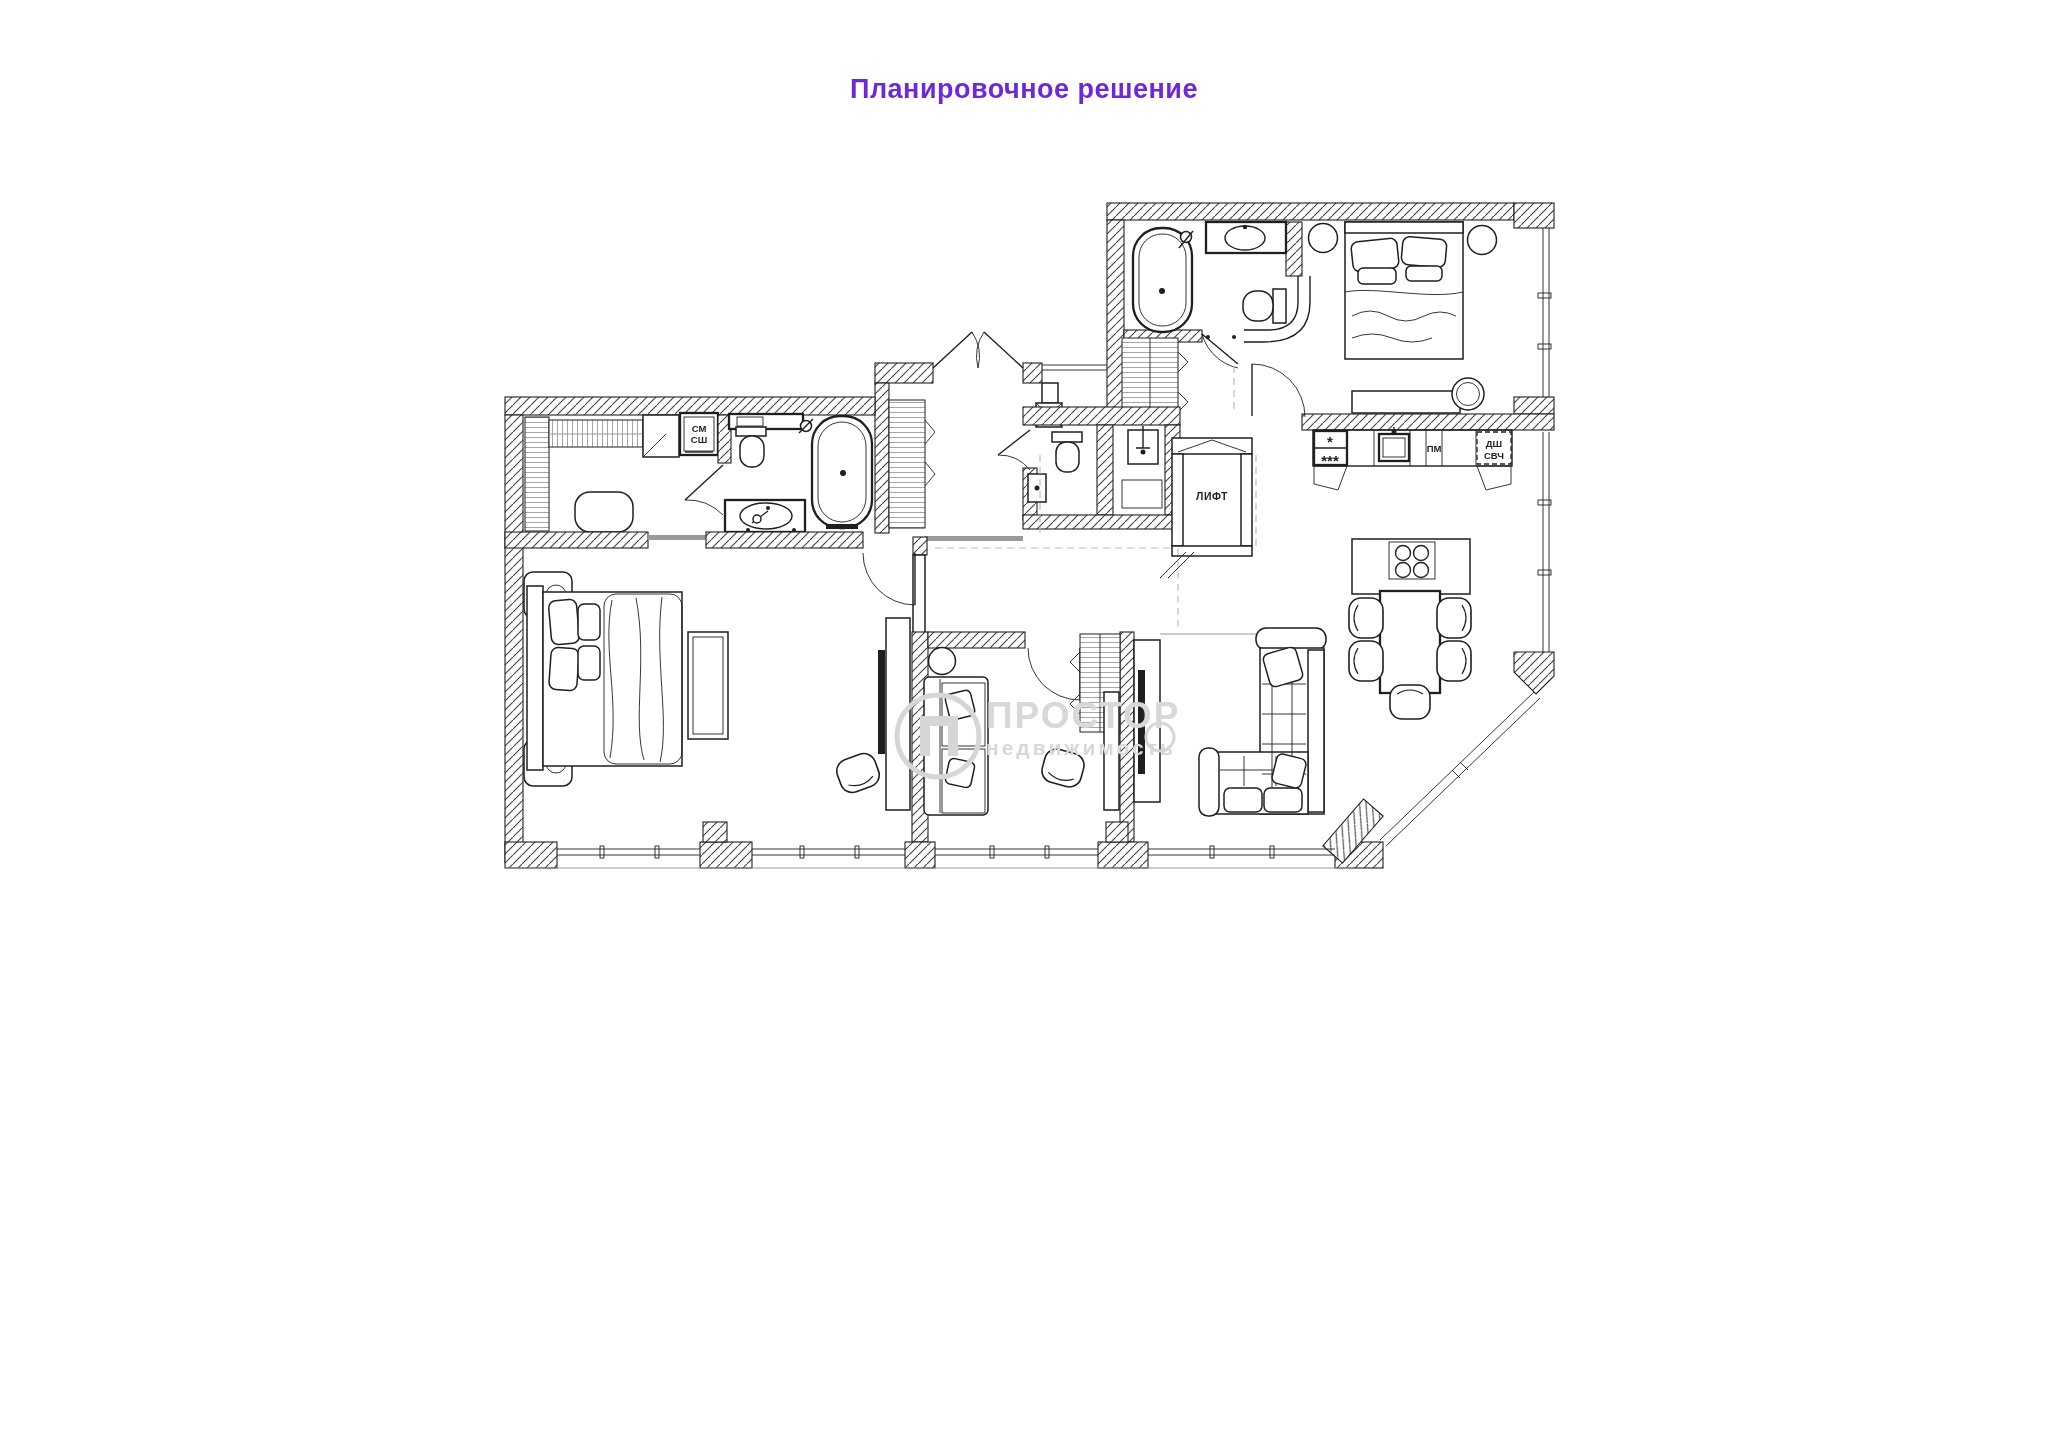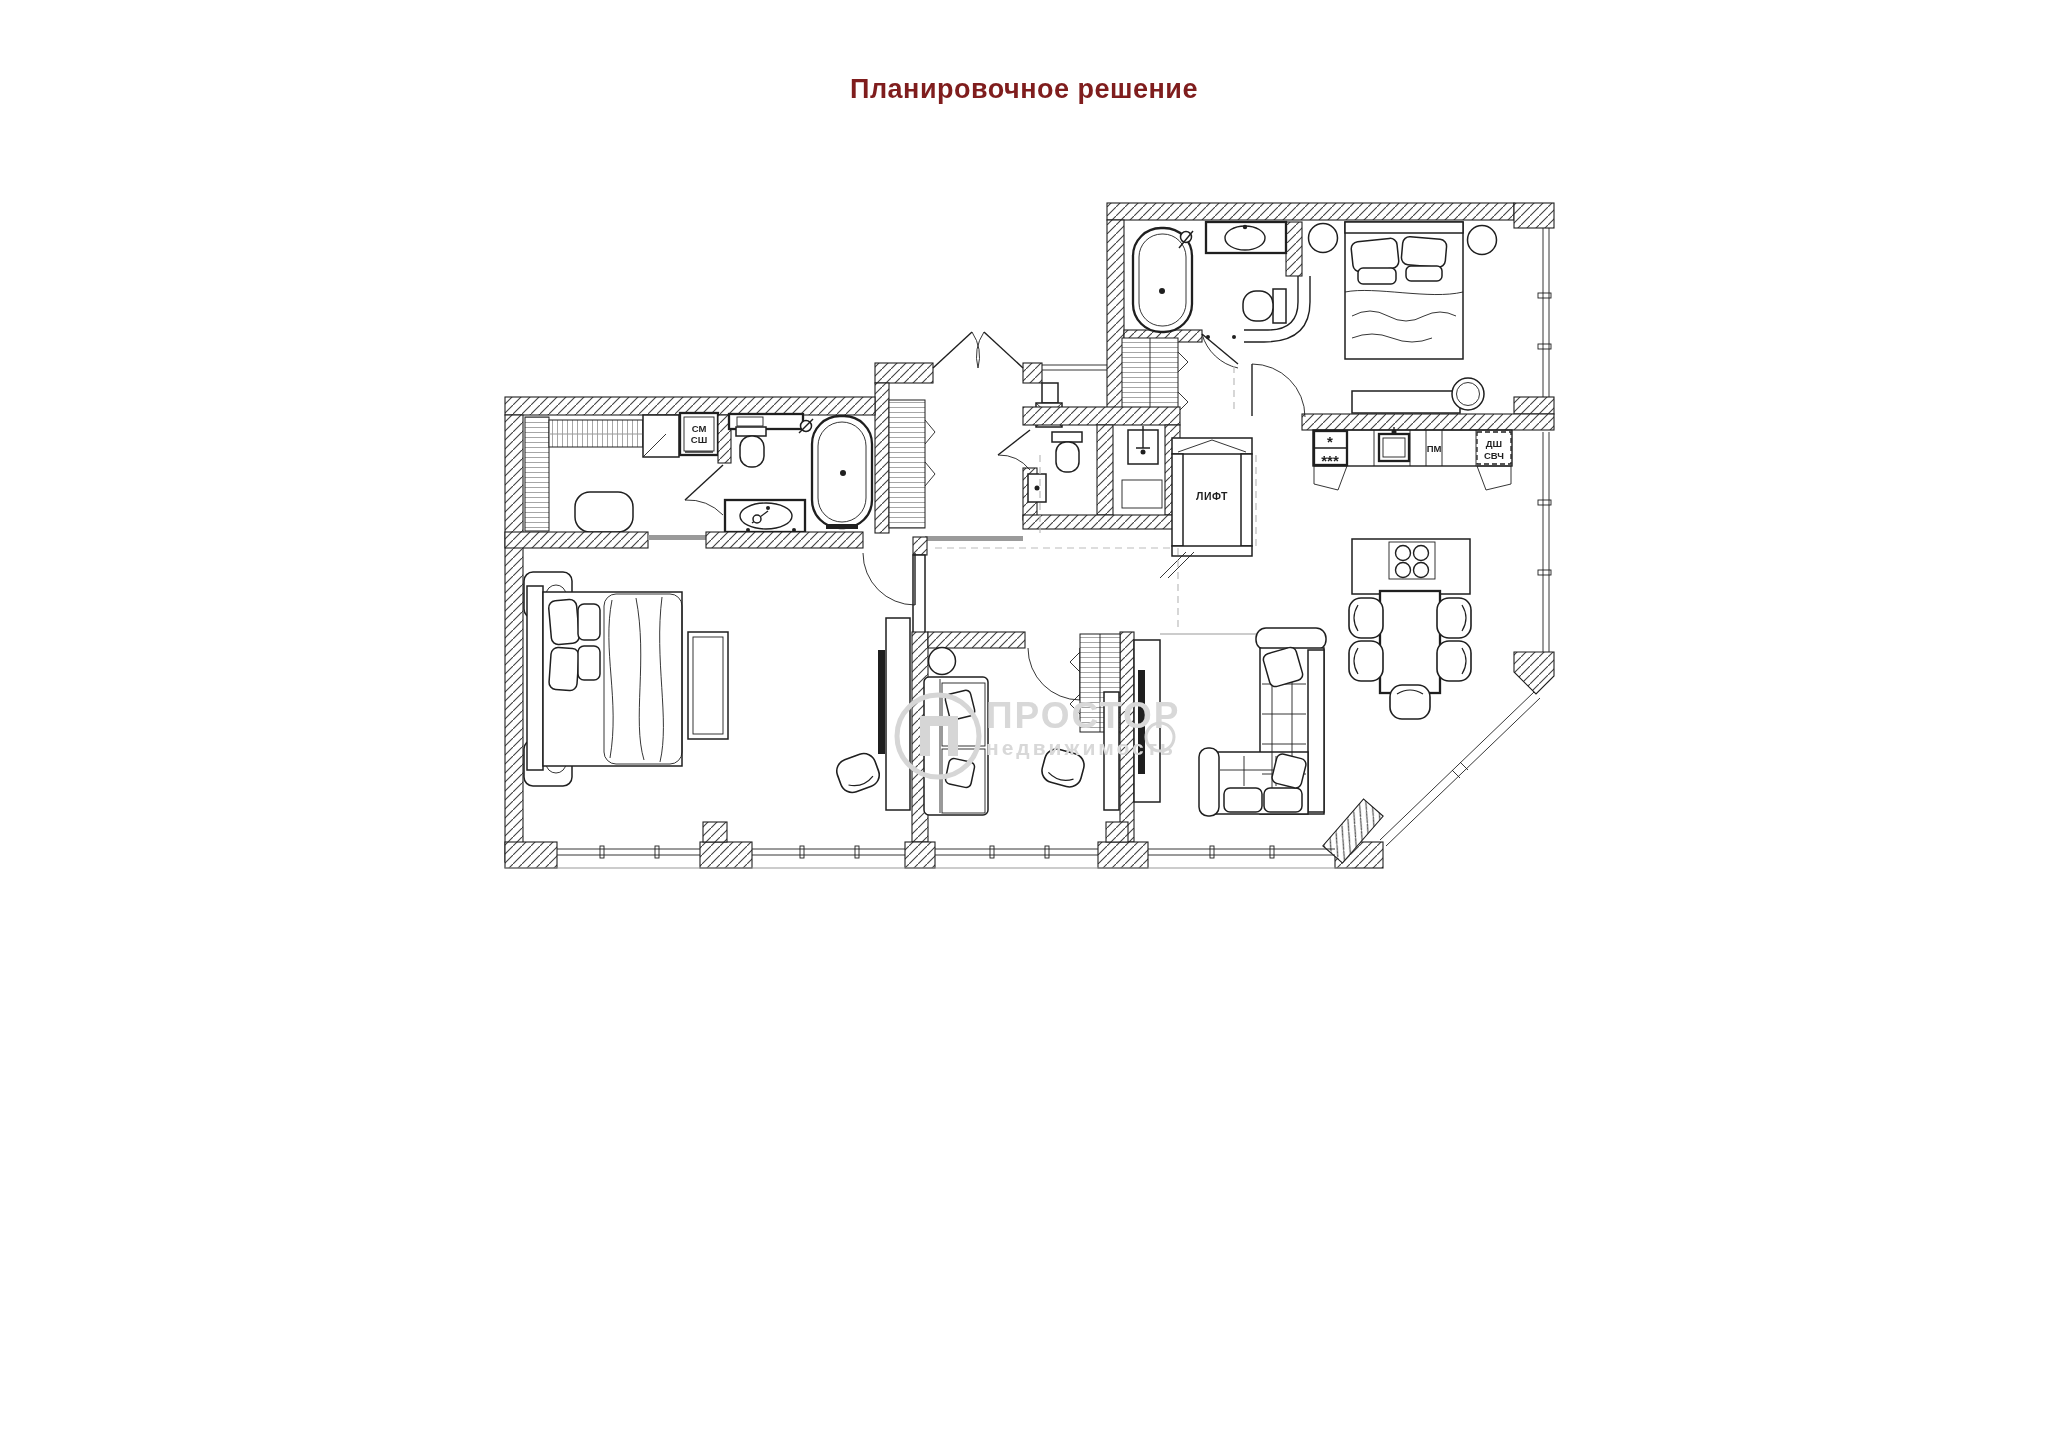--- a/index.html
+++ b/index.html
@@ -1,19 +1,19 @@
 <!DOCTYPE html>
 <html><head>
 <meta charset="utf-8">
 <style>
   html,body{margin:0;padding:0;background:#fff;}
   #page{position:relative;width:2048px;height:1448px;background:#fff;overflow:hidden;
         font-family:"Liberation Sans",sans-serif;}
   #title{position:absolute;left:0;right:0;top:74px;text-align:center;
-         font-size:27px;font-weight:bold;color:#7f1d1d;letter-spacing:0.5px;}
+         font-size:27px;font-weight:bold;color:#6d28d9;letter-spacing:0.5px;}
   #plan{position:absolute;left:0;top:0;}
   
   .w  {fill:url(#hatch);stroke:#1f1f1f;stroke-width:1.1;}
   .f  {fill:#fff;stroke:#1f1f1f;stroke-width:1.5;}
   .f2 {fill:#fff;stroke:#1f1f1f;stroke-width:2.3;}
   .l  {fill:none;stroke:#1f1f1f;stroke-width:1.4;}
   .t  {fill:none;stroke:#1f1f1f;stroke-width:0.9;}
   .g  {fill:none;stroke:#9a9a9a;stroke-width:1.2;}
   .gb {fill:#9a9a9a;stroke:none;}
   .d  {fill:none;stroke:#bcbcbc;stroke-width:1.2;stroke-dasharray:7 5;}

